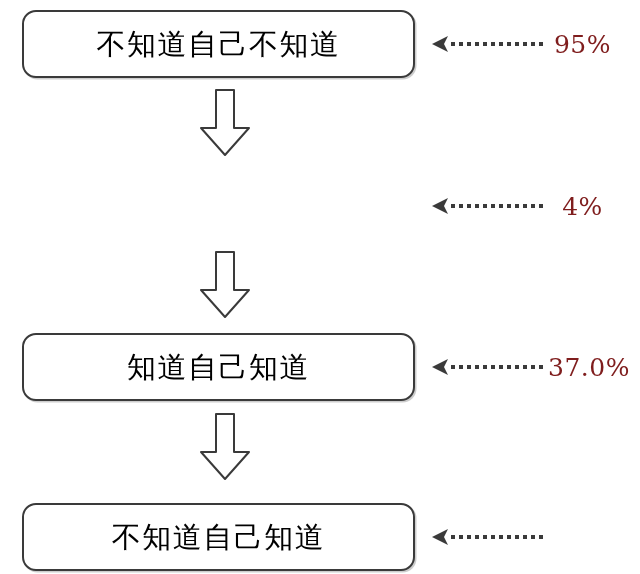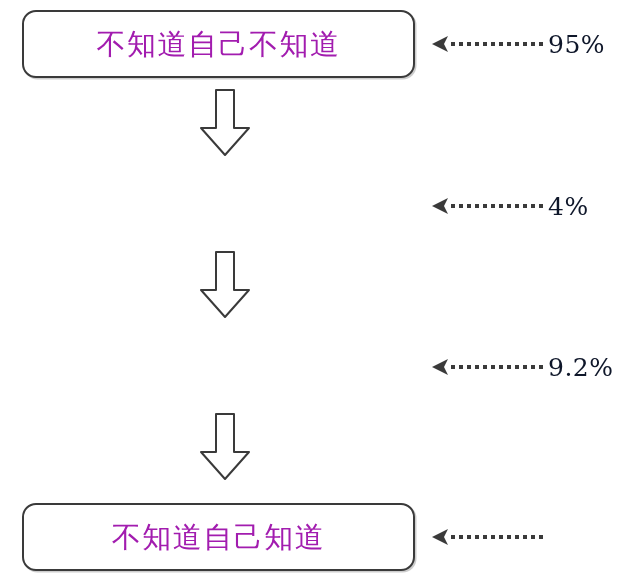--- a/index.html
+++ b/index.html
@@ -45,21 +45,21 @@
     box-shadow: 1.5px 1.5px 0 rgba(90, 90, 90, 0.30);
     display: flex;
     align-items: center;
     justify-content: center;
   }
 
   .node-label {
     font-family: "DejaVu Serif", "Liberation Serif", serif;
     font-size: 29px;
     letter-spacing: 1.5px;
-    color: #a21caf;
+    color: #000000;
     line-height: 1;
     white-space: nowrap;
   }
 
   .annotation {
     position: absolute;
     left: 430px;
     top: 0;
     width: 196px;
     height: 68px;
@@ -73,25 +73,25 @@
     height: 20px;
     flex: 0 0 auto;
   }
 
   .dot-arrow svg {
     display: block;
   }
 
   .pct-value {
     flex: 1 1 auto;
-    text-align: left;
+    text-align: center;
     padding-right: 9px;
     font-family: "DejaVu Serif", "Liberation Serif", serif;
     font-size: 25px;
-    color: #0f172a;
+    color: #7f1d1d;
     letter-spacing: 0.5px;
     white-space: nowrap;
   }
 
   .down-arrow {
     position: absolute;
     left: 199px;
     width: 52px;
     height: 70px;
   }
@@ -161,41 +161,44 @@
     </div>
   </div>
 
   <div class="down-arrow" style="top:250px;">
     <svg width="52" height="70" viewBox="0 0 52 70" aria-hidden="true">
       <path d="M17 2 L35 2 L35 40 L50 40 L26 67 L2 40 L17 40 Z" fill="#ffffff" stroke="#3a3a3a" stroke-width="2" stroke-linejoin="round"></path>
     </svg>
   </div>
 
   <div class="row" style="top:333px;">
-    <div class="annotation">
-      <span class="dot-arrow">
-        <svg width="118" height="20" viewBox="0 0 118 20" aria-hidden="true">
-          <path d="M2 10 L18 2 L14 10 L18 18 Z" fill="#3a3a3a"></path>
-          <g fill="#3a3a3a">
-            <rect x="21" y="8" width="4" height="4"></rect>
-            <rect x="29" y="8" width="4" height="4"></rect>
-            <rect x="37" y="8" width="4" height="4"></rect>
-            <rect x="45" y="8" width="4" height="4"></rect>
-            <rect x="53" y="8" width="4" height="4"></rect>
-            <rect x="61" y="8" width="4" height="4"></rect>
-            <rect x="69" y="8" width="4" height="4"></rect>
-            <rect x="77" y="8" width="4" height="4"></rect>
-            <rect x="85" y="8" width="4" height="4"></rect>
-            <rect x="93" y="8" width="4" height="4"></rect>
-            <rect x="101" y="8" width="4" height="4"></rect>
-            <rect x="109" y="8" width="4" height="4"></rect>
-          </g>
-        </svg>
-      </span>
-      <span class="pct-value">9.2%</span>
+    <div class="node-box">
+      <span class="node-label">知道自己知道</span>
+    </div>
+    <div class="annotation">
+      <span class="dot-arrow">
+        <svg width="118" height="20" viewBox="0 0 118 20" aria-hidden="true">
+          <path d="M2 10 L18 2 L14 10 L18 18 Z" fill="#3a3a3a"></path>
+          <g fill="#3a3a3a">
+            <rect x="21" y="8" width="4" height="4"></rect>
+            <rect x="29" y="8" width="4" height="4"></rect>
+            <rect x="37" y="8" width="4" height="4"></rect>
+            <rect x="45" y="8" width="4" height="4"></rect>
+            <rect x="53" y="8" width="4" height="4"></rect>
+            <rect x="61" y="8" width="4" height="4"></rect>
+            <rect x="69" y="8" width="4" height="4"></rect>
+            <rect x="77" y="8" width="4" height="4"></rect>
+            <rect x="85" y="8" width="4" height="4"></rect>
+            <rect x="93" y="8" width="4" height="4"></rect>
+            <rect x="101" y="8" width="4" height="4"></rect>
+            <rect x="109" y="8" width="4" height="4"></rect>
+          </g>
+        </svg>
+      </span>
+      <span class="pct-value">37.0%</span>
     </div>
   </div>
 
   <div class="down-arrow" style="top:412px;">
     <svg width="52" height="70" viewBox="0 0 52 70" aria-hidden="true">
       <path d="M17 2 L35 2 L35 40 L50 40 L26 67 L2 40 L17 40 Z" fill="#ffffff" stroke="#3a3a3a" stroke-width="2" stroke-linejoin="round"></path>
     </svg>
   </div>
 
   <div class="row" style="top:503px;padding-left:12px;">

